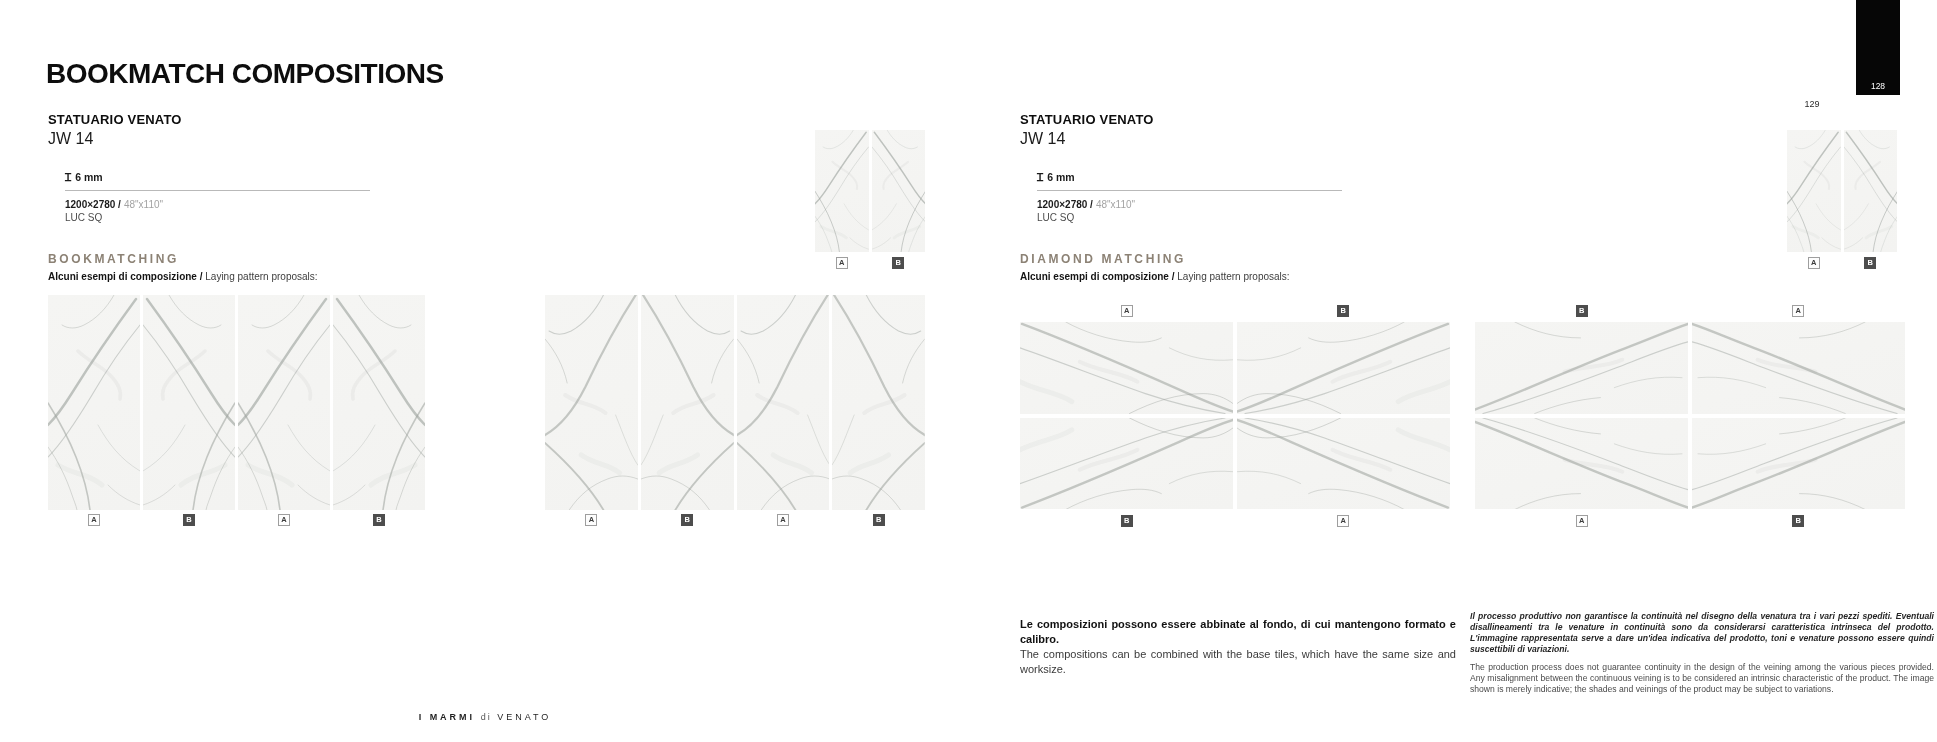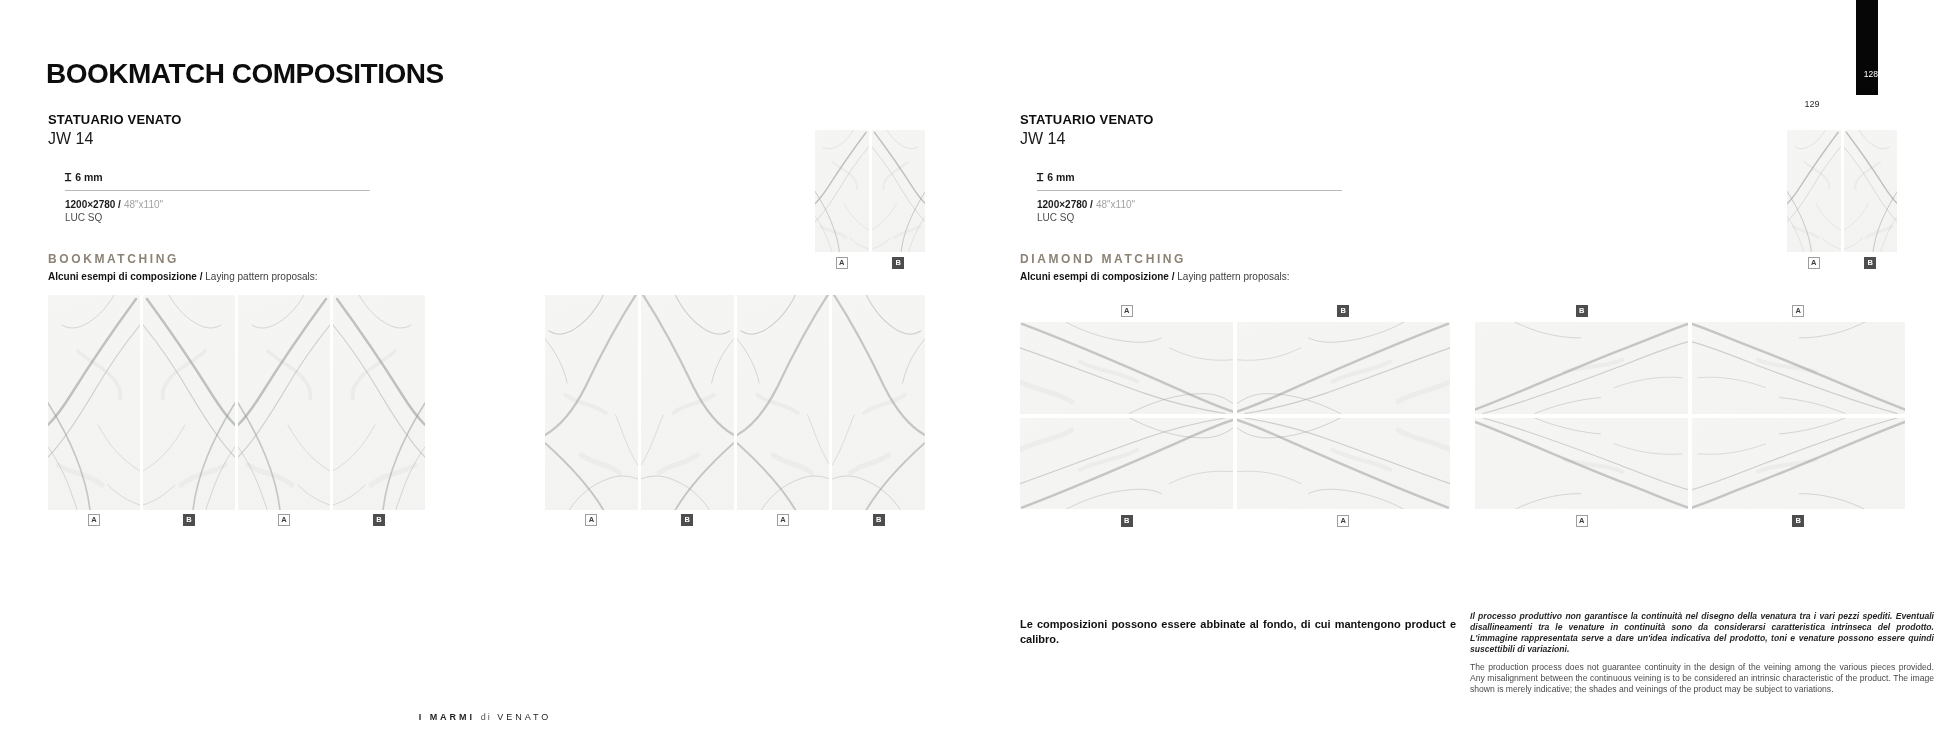--- a/index.html
+++ b/index.html
@@ -44,22 +44,22 @@
   .tag-row { display:flex; gap:3px; }
   .tag-cell { flex:1 1 0; display:flex; justify-content:center; }
   .ab-tag {
     width:12px; height:12px; border:1px solid #9e9e9e; background:#fdfdfd; color:#3c3c3c;
     font-size:7.5px; font-weight:bold; display:flex; align-items:center; justify-content:center;
     line-height:1;
   }
   .ab-tag.filled { background:var(--tagdark,#4d4d4d); border-color:var(--tagdark,#4d4d4d); color:#fff; }
 
   .page-bar {
-    left:1856px; top:0; width:22px; height:95px; background:#060606;
-    display:flex; align-items:flex-end; justify-content:flex-end; padding-bottom:16px;
+    left:1856px; top:0; width:44px; height:95px; background:#060606;
+    display:flex; align-items:flex-end; justify-content:center; padding-bottom:4px;
     color:#fff; font-size:8.5px;
   }
   .page-num-next { left:1796px; top:99px; width:32px; text-align:center; font-size:9px; color:#2b2b2b; }
 
   .combine-note { left:1020px; top:617px; width:436px; font-size:11px; line-height:15px; color:#3a3a3a; }
   .combine-note .line { text-align:justify; text-align-last:justify; }
   .combine-note .it { font-weight:bold; color:#111; }
 
   .legal { left:1470px; top:611px; width:464px; font-size:8.6px; line-height:11px; color:#4a4a4a; text-align:justify; }
   .legal .it { font-weight:bold; color:#262626; margin-bottom:7px;font-style:italic; }
@@ -456,21 +456,22 @@
   <div class="abs tag-row" style="left:1475px; top:515px; width:430px;">
     <div class="tag-cell">
         <span class="ab-tag">A</span>
       </div>
     <div class="tag-cell">
         <span class="ab-tag filled">B</span>
       </div>
   </div>
 
   <div class="abs combine-note">
-    <div class="line it">Le composizioni possono essere abbinate al fondo, di cui mantengono product e calibro.</div>
+    <div class="line it">Le composizioni possono essere abbinate al fondo, di cui mantengono formato e calibro.</div>
+    <div class="line">The compositions can be combined with the base tiles, which have the same size and worksize.</div>
   </div>
 
   <div class="abs legal">
     <div class="it">Il processo produttivo non garantisce la continuità nel disegno della venatura tra i vari pezzi spediti. Eventuali disallineamenti tra le venature in continuità sono da considerarsi caratteristica intrinseca del prodotto. L'immagine rappresentata serve a dare un'idea indicativa del prodotto, toni e venature possono essere quindi suscettibili di variazioni.</div>
     <div>The production process does not guarantee continuity in the design of the veining among the various pieces provided. Any misalignment between the continuous veining is to be considered an intrinsic characteristic of the product. The image shown is merely indicative; the shades and veinings of the product may be subject to variations.</div>
   </div>
 
   <div class="abs footer-brand">
     <span class="lead">I MARMI</span>
     <span class="mid">di</span>

